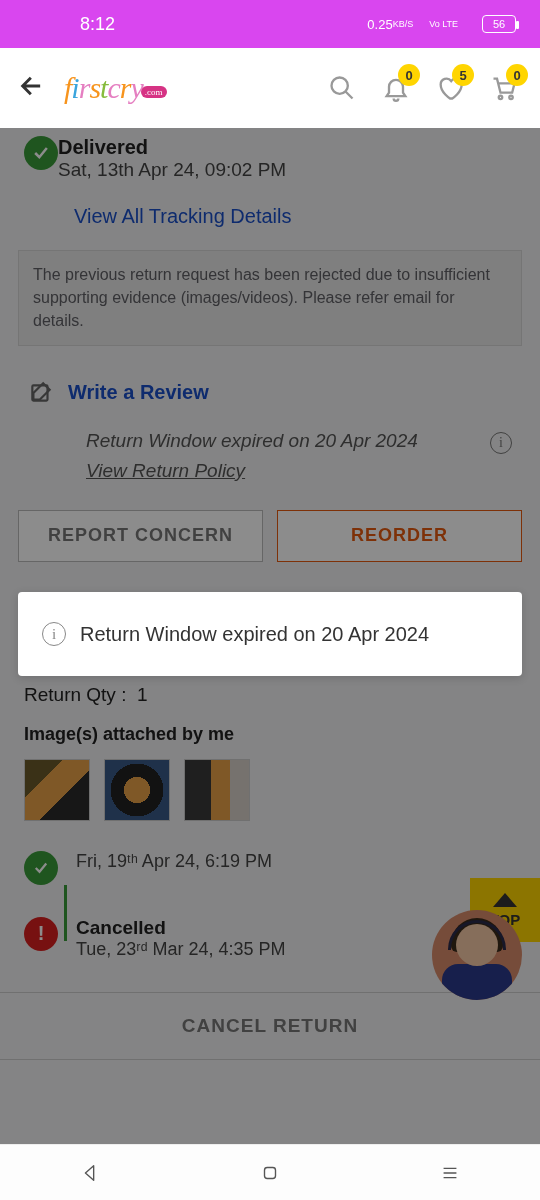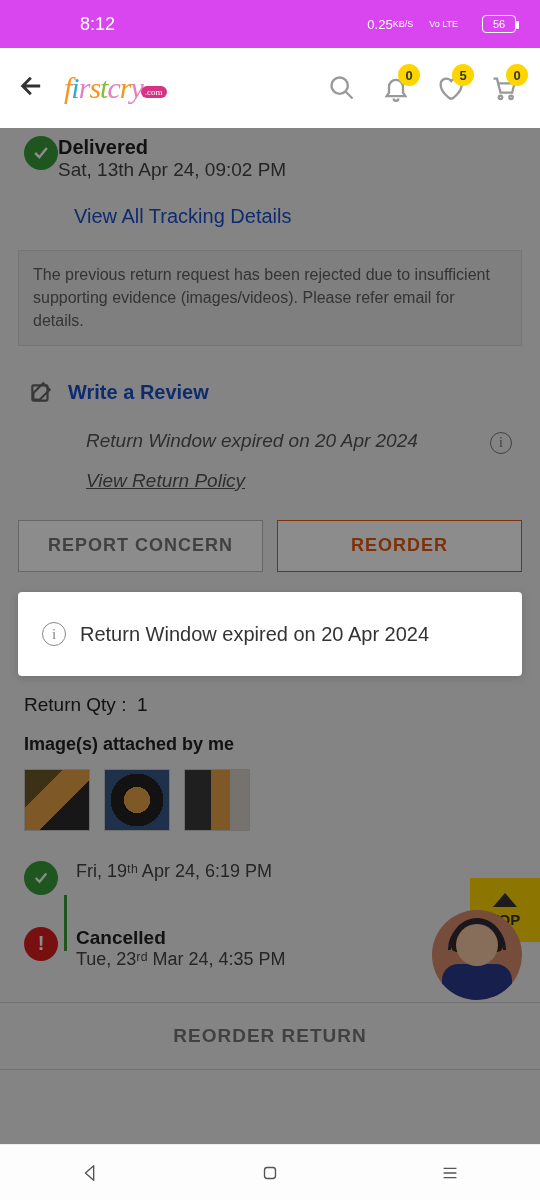--- a/index.html
+++ b/index.html
@@ -46,21 +46,21 @@
 
   .notice { background:#e7e7e8; border:1px solid #d5d5d6; margin: 0 18px 28px; padding: 12px 14px; color:#606065; font-size:16px; line-height:1.45; }
 
   .review-row { display:flex; align-items:center; gap:14px; padding: 6px 28px; }
   .review-ico { width:26px; height:26px; color:#666; }
   .review-ico svg{width:100%;height:100%}
   .review-link { color:#1a4fc8; font-size:20px; font-weight:600; }
 
   .retwin { padding: 18px 28px 4px 86px; position: relative; }
   .retwin-text { font-style: italic; color:#555; font-size:19px; }
-  .retwin-pol { font-style: italic; text-decoration: underline; color:#555; font-size:19px; display:inline-block; margin-top:18px; }
+  .retwin-pol { font-style: italic; text-decoration: underline; color:#555; font-size:19px; display:inline-block; margin-top:8px; }
   .info-i { position:absolute; right:28px; top:20px; width:22px; height:22px; border:1.5px solid #777; border-radius:50%; color:#777; font-size:14px; display:flex; align-items:center; justify-content:center; font-family: Georgia, serif; }
 
   .btnrow { display:flex; gap:14px; padding: 24px 18px 28px; }
   .btn { flex:1; height:52px; display:flex; align-items:center; justify-content:center; font-size:18px; font-weight:600; letter-spacing:1px; background:#fff; }
   .btn.report { border:1px solid #bbb; color:#777; }
   .btn.reorder { border:1.5px solid #e55a10; color:#e55a10; }
 
   .retqty { padding: 94px 24px 4px; font-size:19px; color:#222; }
   .imgatt { padding: 14px 24px 6px; font-size:18px; font-weight:600; color:#222; }
   .thumbs { display:flex; gap:14px; padding: 8px 24px 10px; }
@@ -245,21 +245,21 @@
       </div>
       <div class="tl-item">
         <div class="tl-ico err">!</div>
         <div class="tl-body">
           <div class="t1">Cancelled</div>
           <div class="t2">Tue, 23ʳᵈ Mar 24, 4:35 PM</div>
         </div>
       </div>
     </div>
 
-    <div class="cancelret">REORDER RETURN</div>
+    <div class="cancelret">CANCEL RETURN</div>
   </div>
 
   <div class="topbtn">
       <div class="tri"></div>
       <span>TOP</span>
     </div>
   <div class="support">
     <div class="hair"></div>
       <div class="head"></div>
       <div class="hs"></div>

